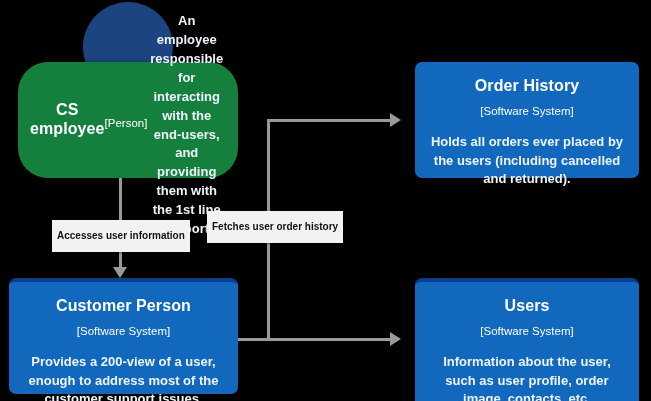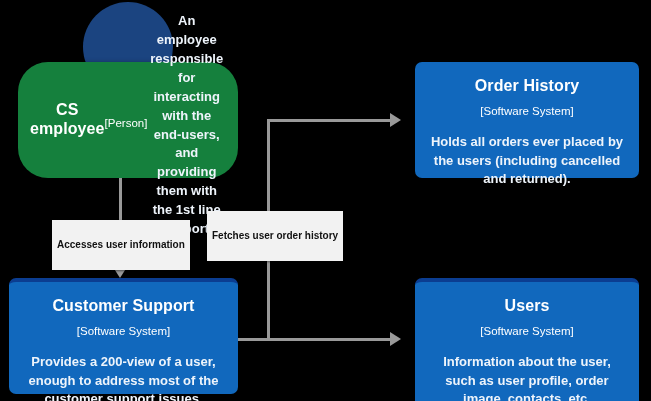--- a/index.html
+++ b/index.html
@@ -104,21 +104,21 @@
     border-left: 11px solid #999999;
   }
 
   .edge-label {
     position: absolute;
     background: #f2f2f2;
     color: #111111;
     font-size: 10px;
     font-weight: bold;
     line-height: 1.2;
-    padding: 19px 5px;
+    padding: 10px 5px;
     white-space: nowrap;
     box-shadow: 0 1px 2px rgba(0,0,0,0.5);
   }
 </style>
 </head>
 <body>
 
 <div id="canvas">
 
   <div class="person">
@@ -130,21 +130,21 @@
     </div>
   </div>
 
   <div class="sysbox" style="left:415px; top:62px; width:224px; height:116px;">
     <div class="node-title">Order History</div>
     <div class="node-type">[Software System]</div>
     <div class="node-desc">Holds all orders ever placed by the users (including cancelled and returned).</div>
   </div>
 
   <div class="sysbox with-top-rule" style="left:9px; top:278px; width:229px; height:116px;">
-    <div class="node-title">Customer Support</div>
+    <div class="node-title">Customer Person</div>
     <div class="node-type">[Software System]</div>
     <div class="node-desc">Provides a 200-view of a user, enough to address most of the customer support issues.</div>
   </div>
 
   <div class="sysbox with-top-rule" style="left:415px; top:278px; width:224px; height:144px;">
     <div class="node-title">Users</div>
     <div class="node-type">[Software System]</div>
     <div class="node-desc">Information about the user, such as user profile, order image, contacts, etc.</div>
   </div>
 

